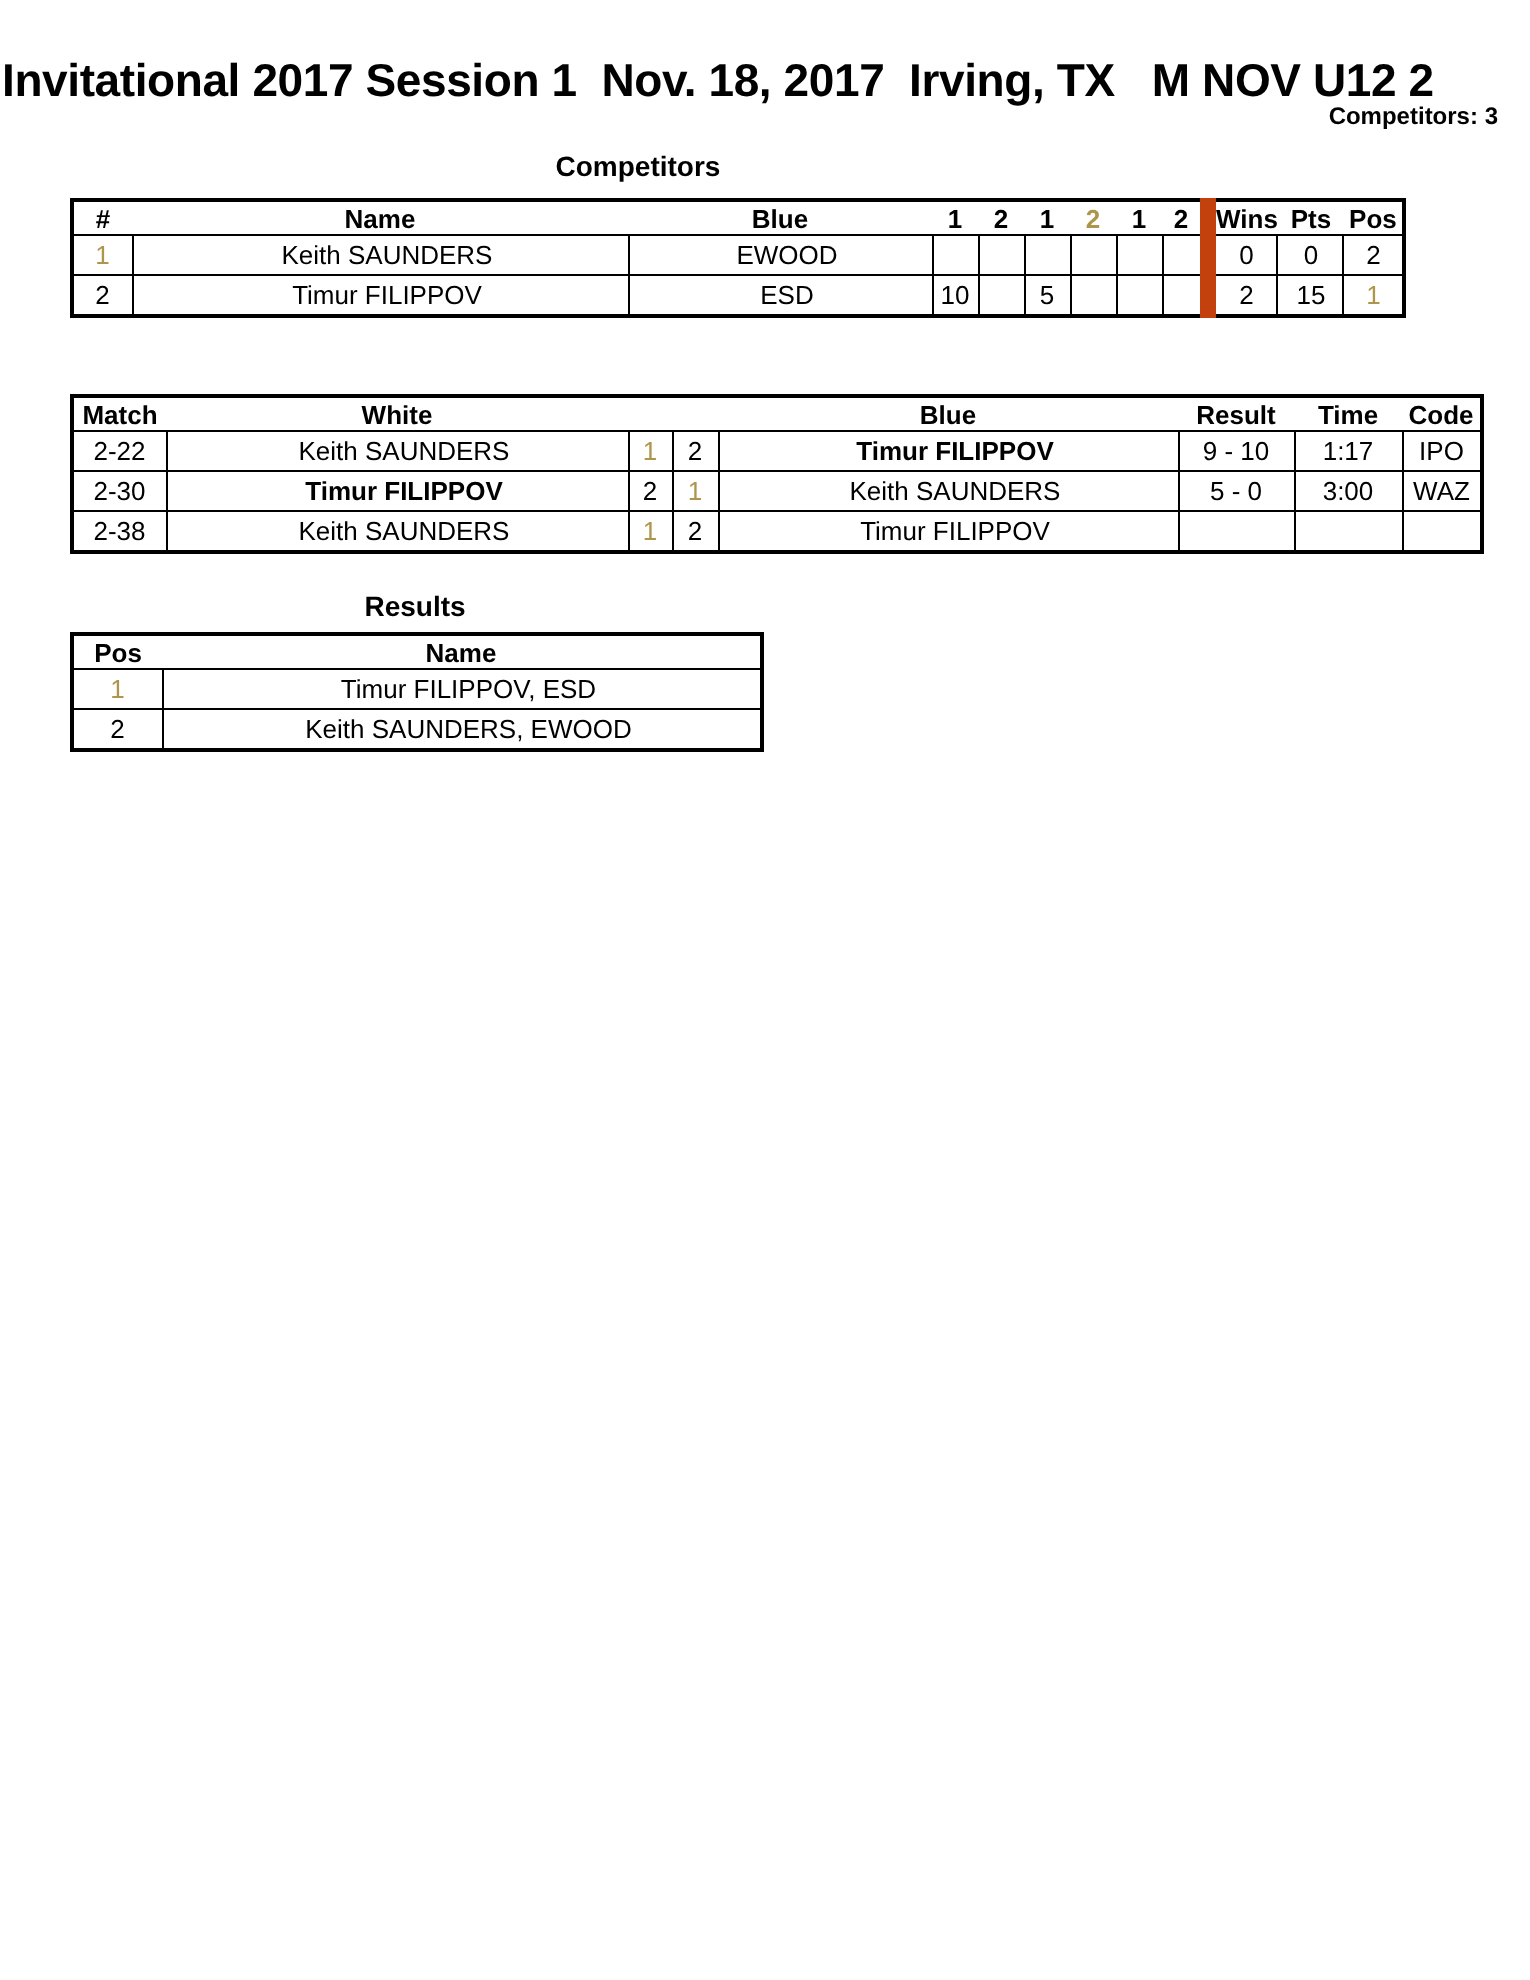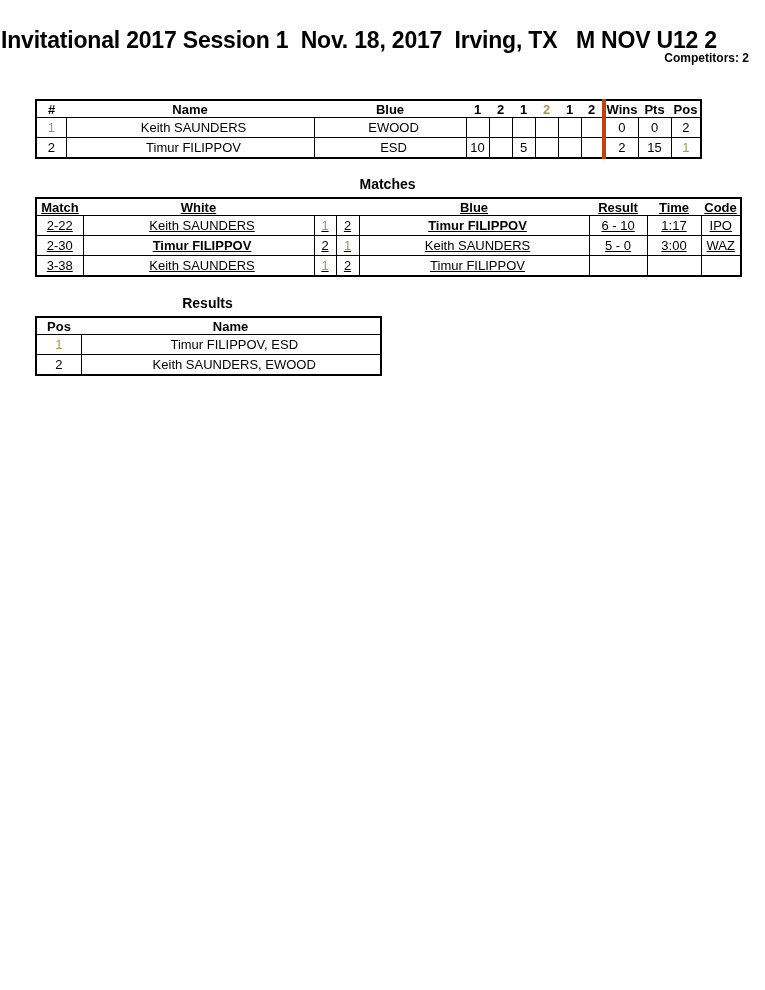--- a/index.html
+++ b/index.html
@@ -20,44 +20,45 @@
   }
   #h-comp    { left:35px; top:75px;  width:568px; }
   #h-match   { left:35px; top:176px; width:705px; }
   #h-results { left:35px; top:295px; width:345px; }
 
   table {
     position:absolute; border-collapse:collapse; table-layout:fixed;
     font-size:13px; border:2px solid #000;
   }
   #t-comp    { left:35px; top:99px; }
-  #t-match   { left:35px; top:197px;text-decoration:underline; }
+  #t-match   { left:35px; top:197px; }
   #t-results { left:35px; top:316px; }
 
   td {
     border:1px solid #000; height:19px; padding:0;
     text-align:center; vertical-align:middle; overflow:hidden; white-space:nowrap;
   }
   th {
     border:none; height:16px; padding:0;
     text-align:center; vertical-align:middle; font-weight:bold; white-space:nowrap;
   }
   .al { text-align:center; padding-left:7px; }
-  .thick-l { border-left:4px solid #c2410c; }
+  .thick-l { border-left:8px solid #c2410c; }
   .hl { color:var(--hl, #ad964b); }
   .b  { font-weight:bold; }
 </style>
 </head>
 <body>
 
 <div class="page">
 
   <div class="page-title">Invitational 2017 Session 1  Nov. 18, 2017  Irving, TX   M NOV U12 2</div>
-  <div class="comp-count">Competitors: 2</div>
+  <div class="comp-count">Competitors: 3</div>
 
+  <div class="sec-heading" id="h-comp">Competitors</div>
   <table id="t-comp">
     <colgroup>
       <col style="width:30px">
         <col style="width:248px">
         <col style="width:152px">
       <col style="width:23px">
         <col style="width:23px">
         <col style="width:23px">
       <col style="width:23px">
         <col style="width:23px">
@@ -105,21 +106,20 @@
       <td></td>
       <td></td>
       <td></td>
       <td class="thick-l">2</td>
       <td>15</td>
       <td class="hl">1</td>
     </tr>
   </tbody>
     </table>
 
-  <div class="sec-heading" id="h-match">Matches</div>
   <table id="t-match">
     <colgroup>
       <col style="width:47px">
         <col style="width:231px">
         <col style="width:22px">
         <col style="width:23px">
       <col style="width:230px">
         <col style="width:58px">
         <col style="width:54px">
         <col style="width:40px">
@@ -134,36 +134,36 @@
       <th>Result</th>
       <th>Time</th>
       <th>Code</th>
     </tr>
     <tr>
       <td>2-22</td>
       <td class="al">Keith SAUNDERS</td>
       <td class="hl">1</td>
       <td>2</td>
       <td class="al b">Timur FILIPPOV</td>
-      <td>6 - 10</td>
+      <td>9 - 10</td>
       <td>1:17</td>
       <td>IPO</td>
     </tr>
     <tr>
       <td>2-30</td>
       <td class="al b">Timur FILIPPOV</td>
       <td>2</td>
       <td class="hl">1</td>
       <td class="al">Keith SAUNDERS</td>
       <td>5 - 0</td>
       <td>3:00</td>
       <td>WAZ</td>
     </tr>
     <tr>
-      <td>3-38</td>
+      <td>2-38</td>
       <td class="al">Keith SAUNDERS</td>
       <td class="hl">1</td>
       <td>2</td>
       <td class="al">Timur FILIPPOV</td>
       <td></td>
       <td></td>
       <td></td>
     </tr>
   </tbody>
     </table>

